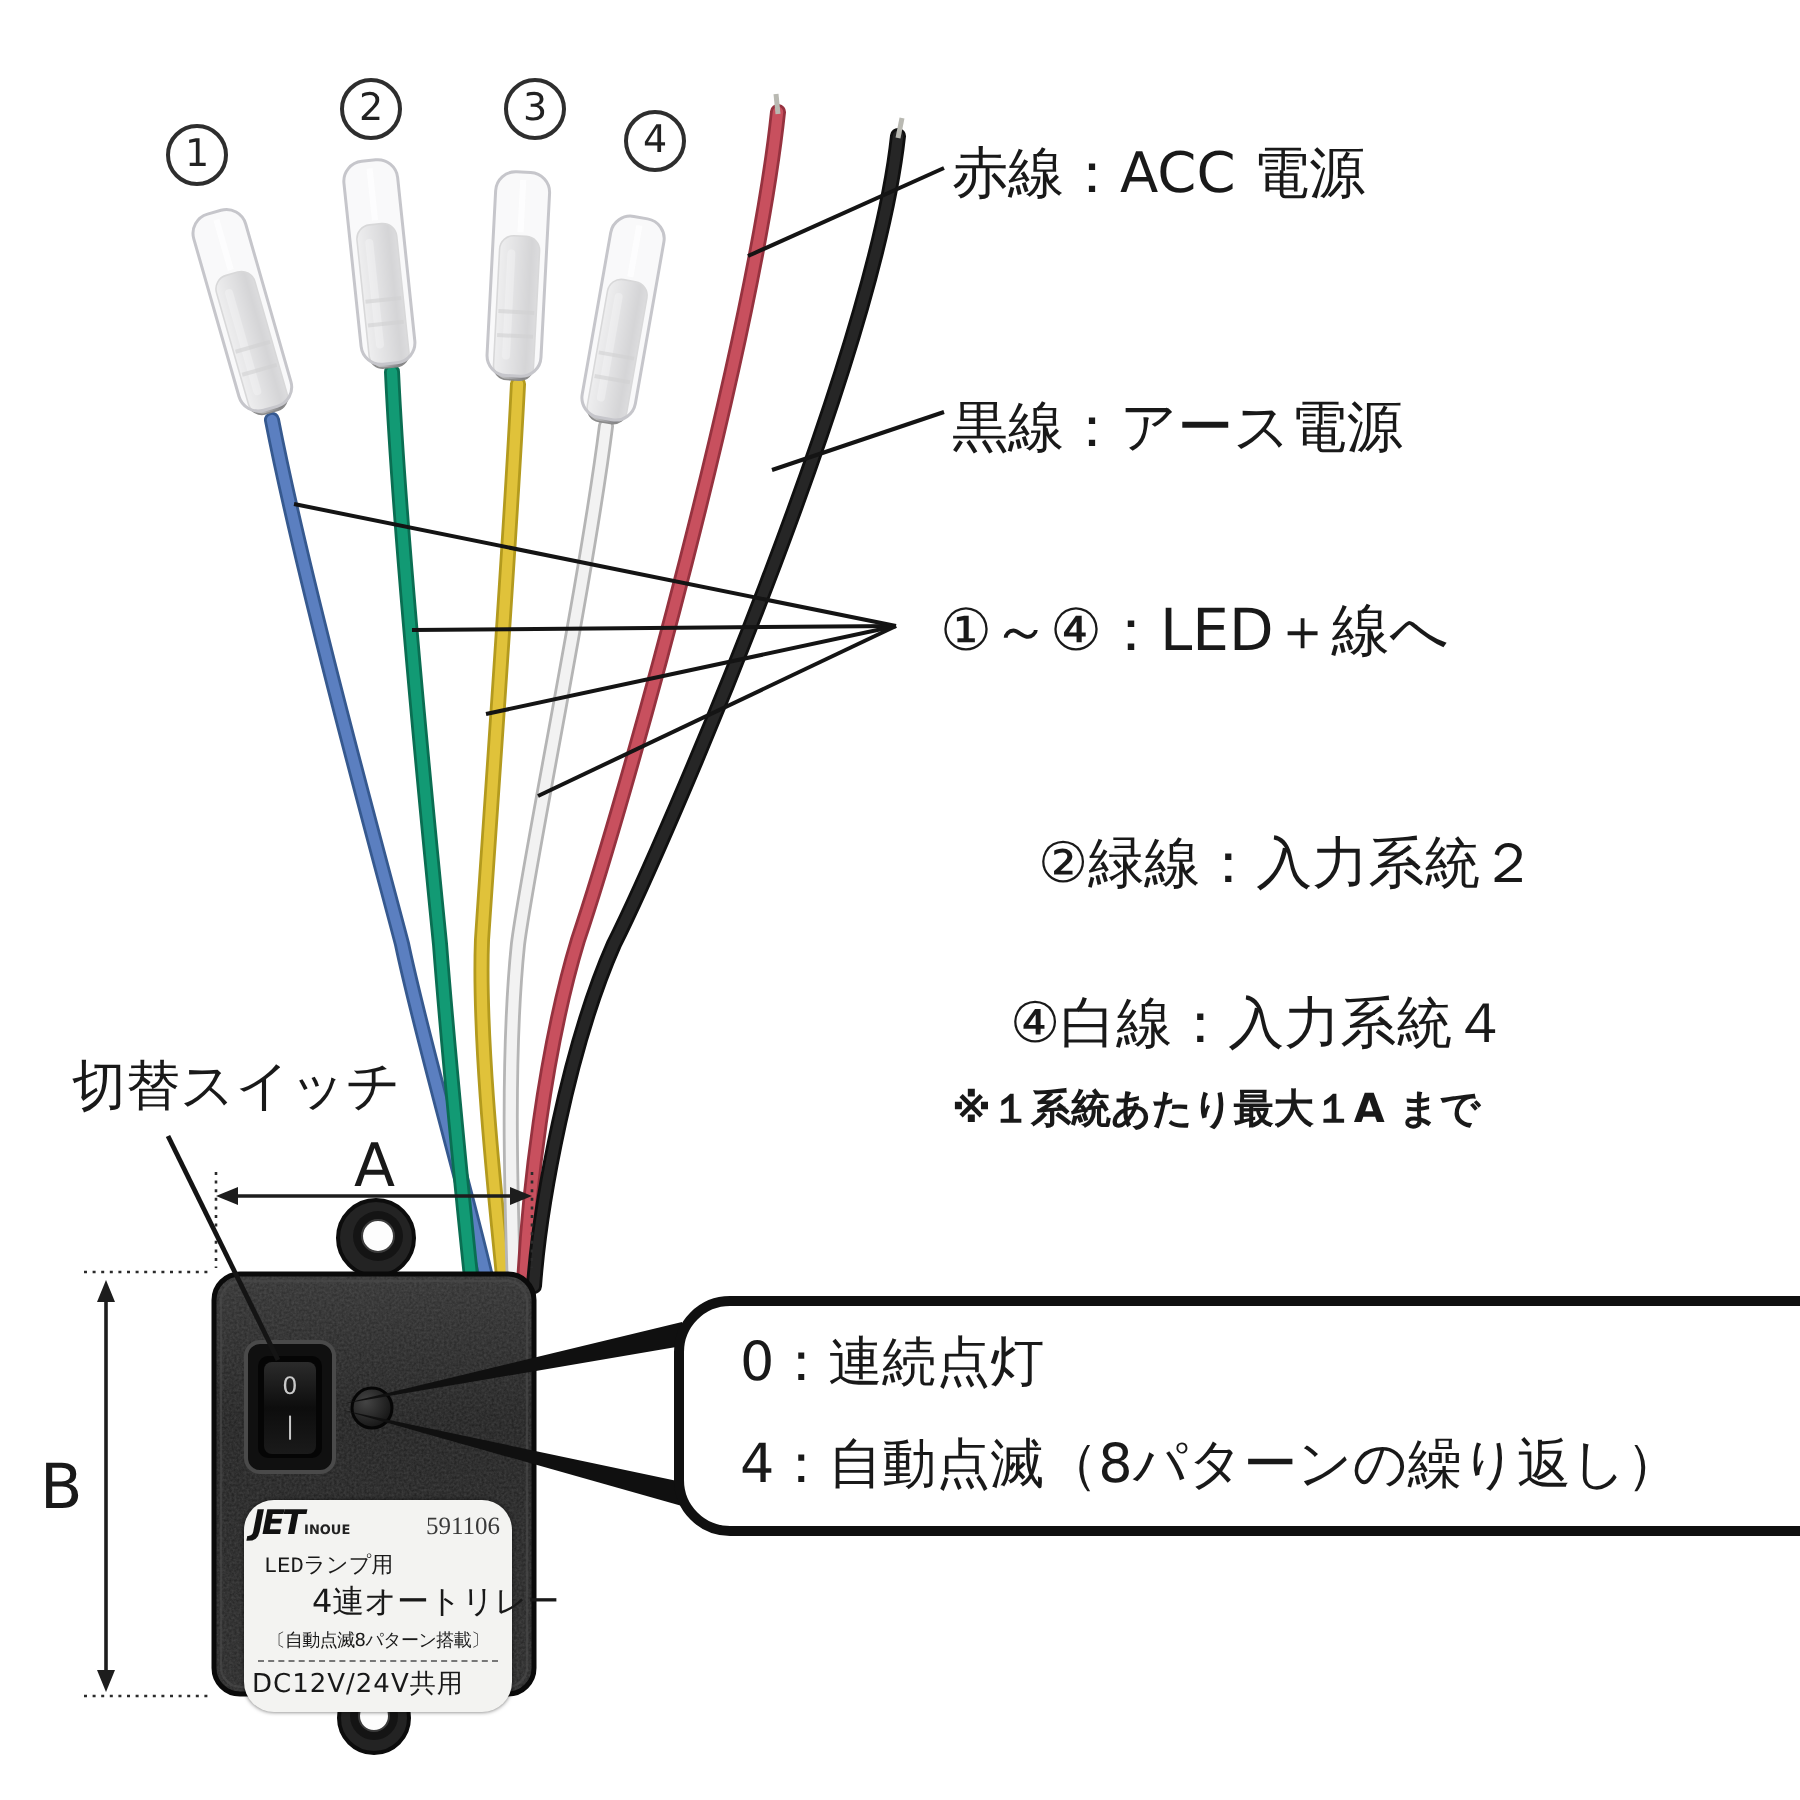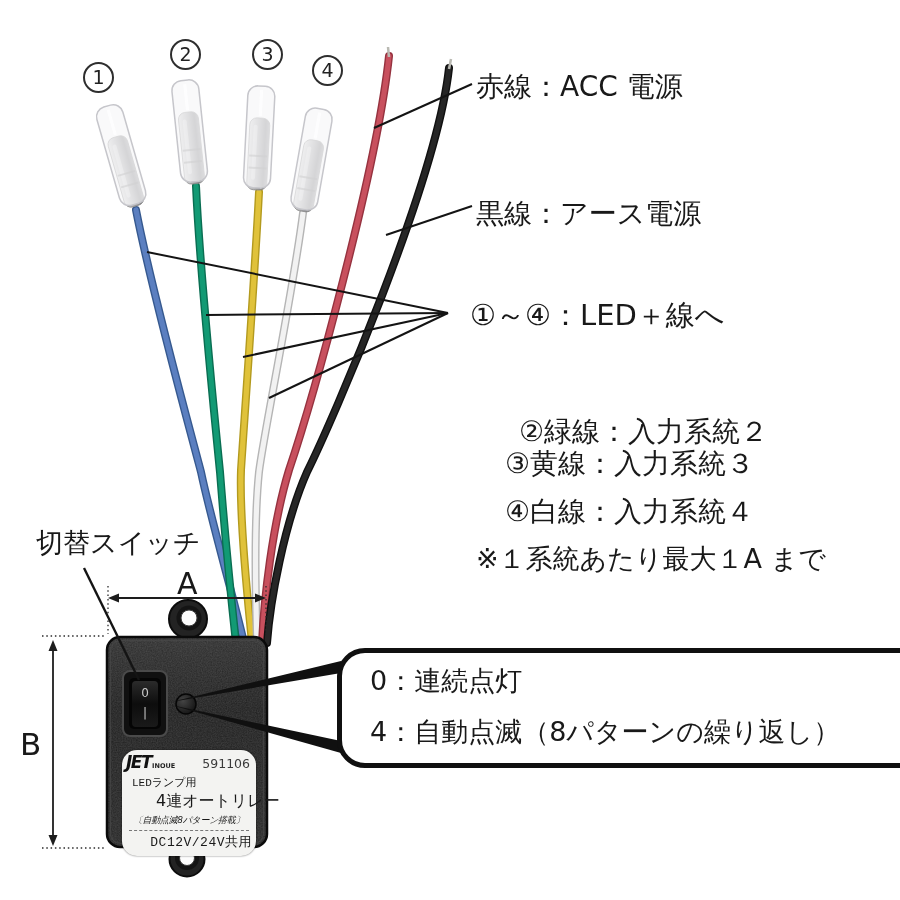--- a/index.html
+++ b/index.html
@@ -7,40 +7,40 @@
          font-family:"DejaVu Sans","Liberation Sans",sans-serif;color:#191919;}
   .abs{position:absolute;white-space:nowrap;}
   svg.scene{position:absolute;left:0;top:0;z-index:1;}
   .txt{z-index:3;}
   .term-badge{z-index:3;width:27px;height:27px;border:2.5px solid #2e2e2e;border-radius:50%;
       background:#fff;display:flex;align-items:center;justify-content:center;
       font-size:19px;line-height:1;color:#222;}
   .lbl-big{font-size:28px;}
   .led-head{font-size:29px;}
   .led-item{font-size:28px;}
-  .led-note{font-size:27px;}
+  .led-note{font-size:20px;font-weight:bold;}
   .sw-label{font-size:27px;}
   .dim-letter{font-size:30px;}
   .dims-sum{font-size:25px;}
   .bubble{z-index:4;left:337px;top:648px;width:654px;height:120px;background:#fff;
       border:5px solid #101010;border-radius:28px;box-sizing:border-box;}
   .bubble .bl{position:absolute;left:28px;font-size:27px;}
   .bubble .bl0{top:10px;}
   .bubble .bl1{top:61px;}
   .dev-label{z-index:3;left:122px;top:750px;width:134px;height:106px;background:#f3f3f1;
       border-radius:15px;box-sizing:border-box;padding:2px 4px;box-shadow:0 0 2px rgba(0,0,0,.6);}
   .brand-row{display:flex;align-items:baseline;}
   .brand{font-style:italic;font-weight:900;font-size:17px;letter-spacing:-1.5px;color:#111;}
   .brand-sub{font-size:6.5px;font-weight:bold;margin-left:1px;color:#222;}
-  .serial{margin-left:auto;font-size:12.5px;color:#3a3a3a;padding-right:2px;}
+  .serial{margin-left:auto;font-size:12.5px;color:#3a3a3a;padding-right:2px;font-family:Liberation Serif, serif;}
   .dl1{font-size:11px;margin:3px 0 0 6px;font-family:Liberation Mono, monospace;}
   .dl2{font-size:16px;margin:1px 0 0 30px;}
-  .dl3{font-size:9px;margin-top:2px;text-align:center;letter-spacing:-0.3px;font-style:italic;}
+  .dl3{font-size:9px;margin-top:2px;text-align:center;letter-spacing:-0.3px;}
   .dl-div{border-top:1.6px dashed #777;margin:3px 3px 2px 3px;}
-  .dl4{font-size:13px;text-align:right;letter-spacing:0.5px;font-family:Liberation Mono, monospace;}
+  .dl4{font-size:13px;text-align:left;letter-spacing:0.5px;}
   .sw-glyph{z-index:3;width:14px;text-align:center;color:#c9c9c9;}
   .sw-g0{left:138px;top:686px;font-size:12px;}
   .sw-g1{left:138px;top:706px;font-size:12px;}
 </style>
 </head>
 <body>
 
 <div class="stage">
 
   <svg class="scene" width="900" height="900" viewBox="0 0 900 900">
@@ -204,21 +204,20 @@
     </div>
   <div class="abs term-badge" style="left:312px;top:55px;">
       <span>4</span>
     </div>
 
   <div class="abs txt lbl-big" style="left:476px;top:195px;">黒線：アース電源</div>
   <div class="abs txt lbl-big" style="left:476px;top:68px;">赤線：ACC 電源</div>
 
   <div class="abs txt led-head" style="left:470px;top:296px;">①～④：LED＋線へ</div>
   <div class="abs txt led-item" style="left:519px;top:397px;margin-top:16px;">②緑線：入力系統２</div>
-  <div class="abs txt led-item" style="left:505px;top:445px;">③黄線：入力系統３</div>
   <div class="abs txt led-item" style="left:505px;top:493px;">④白線：入力系統４</div>
   <div class="abs txt led-note" style="left:476px;top:541px;">※１系統あたり最大１A まで</div>
 
   <div class="abs txt sw-label" style="left:36px;top:525px;">切替スイッチ</div>
   <div class="abs txt dim-letter" style="left:177px;top:566px;">A</div>
   <div class="abs txt dim-letter" style="left:20px;top:726px;font-size:31px;">B</div>
 
   <div class="abs bubble">
     <div class="bl bl0">0：連続点灯</div>
     <div class="bl bl1">4：自動点滅（8パターンの繰り返し）</div>

